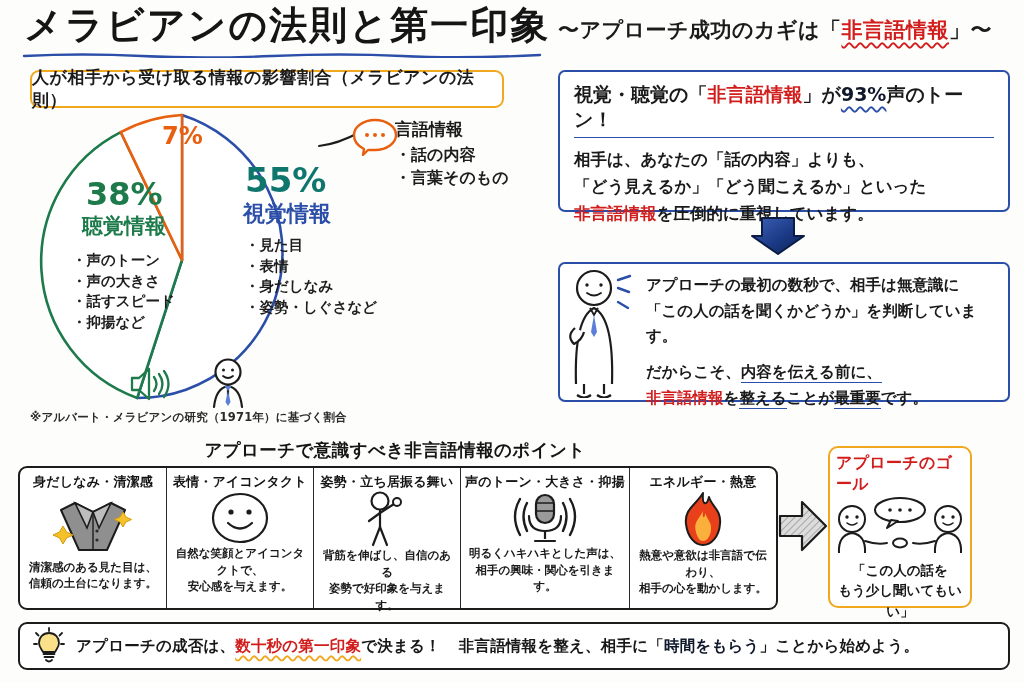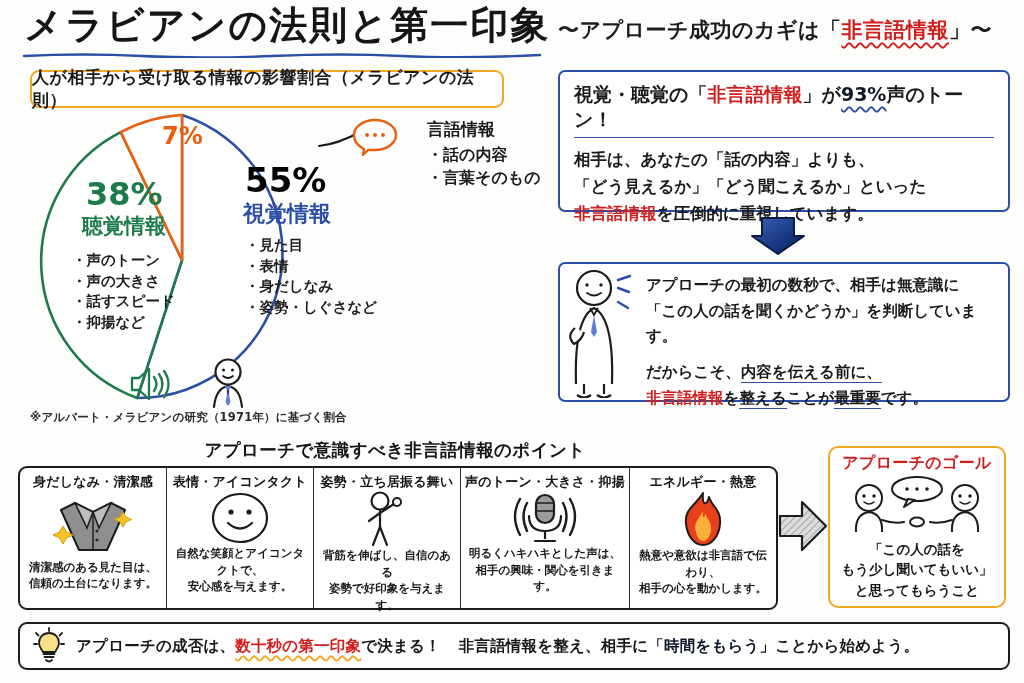--- a/index.html
+++ b/index.html
@@ -31,32 +31,32 @@
   #pie-caption{left:30px;top:70px;width:470px;height:34px;}
 
   
   #pie-wrap{left:22px;top:110px;width:330px;height:300px;}
   #pie-svg{display:block;}
 
   .pie-num{font-weight:700;line-height:1;}
   .pie-sub{font-weight:700;line-height:1;}
   .pie-li{font-size:14.5px;font-weight:600;line-height:1.42;color:#1d1d1d;white-space:nowrap;}
 
-  #vis-num{left:245px;top:163px;font-size:34px;color:#000000;}
+  #vis-num{left:245px;top:163px;font-size:34px;color:#0f766e;}
   #vis-sub{left:243px;top:203px;font-size:22px;color:#2b4fa8;}
   #vis-list{left:245px;top:235px;}
 
   #aud-num{left:86px;top:178px;font-size:32px;color:#1d7a4a;}
   #aud-sub{left:82px;top:216px;font-size:21px;color:#1d7a4a;}
   #aud-list{left:72px;top:250px;}
 
   #verb-num{left:162px;top:124px;font-size:24px;font-weight:700;color:#e8600f;}
 
   
-  #verb-callout{left:395px;top:118px;width:150px;margin-left:32px;}
+  #verb-callout{left:395px;top:118px;width:150px;}
   #verb-callout .ttl{font-size:17px;font-weight:700;color:#1b1b1b;margin:0 0 3px 0;}
   #verb-callout .pie-li{font-size:16px;}
   #verb-bubble{left:352px;top:118px;width:46px;height:38px;}
   #verb-leader{left:318px;top:128px;width:44px;height:20px;}
 
   #pie-note{left:30px;top:410px;font-size:11.5px;font-weight:600;color:#2a2a2a;letter-spacing:.2px;}
 
   
   #right-head{
     left:530px;top:16px;width:490px;text-align:center;
@@ -107,21 +107,21 @@
     padding:5px 4px 16px;box-sizing:border-box;
   }
   .pcol + .pcol{border-left:1.8px solid #2a2a2a;}
   .pcol .ph{font-size:13px;font-weight:700;color:#141414;letter-spacing:.2px;white-space:nowrap;}
   .pcol .picon{flex:1;display:flex;align-items:center;justify-content:center;}
   .pcol .pdesc{font-size:11.5px;font-weight:700;line-height:1.45;text-align:center;color:#191919;}
 
   #big-arrow{left:778px;top:498px;width:50px;height:56px;}
 
   #goal-box{
-    left:828px;top:446px;width:178px;height:162px;
+    left:828px;top:446px;width:144px;height:162px;
     border:2.5px solid #f0a81e;border-radius:10px;background:#fff;
     display:flex;flex-direction:column;align-items:center;padding:5px 6px;box-sizing:border-box;
   }
   #goal-title{font-size:16px;font-weight:700;color:#d21d1d;letter-spacing:.3px;}
   #goal-icon{margin:2px 0 1px;}
   #goal-text{font-size:13.5px;font-weight:700;line-height:1.5;text-align:center;color:#171717;}
 
   
   #footer{
     left:18px;top:622px;width:992px;height:48px;

